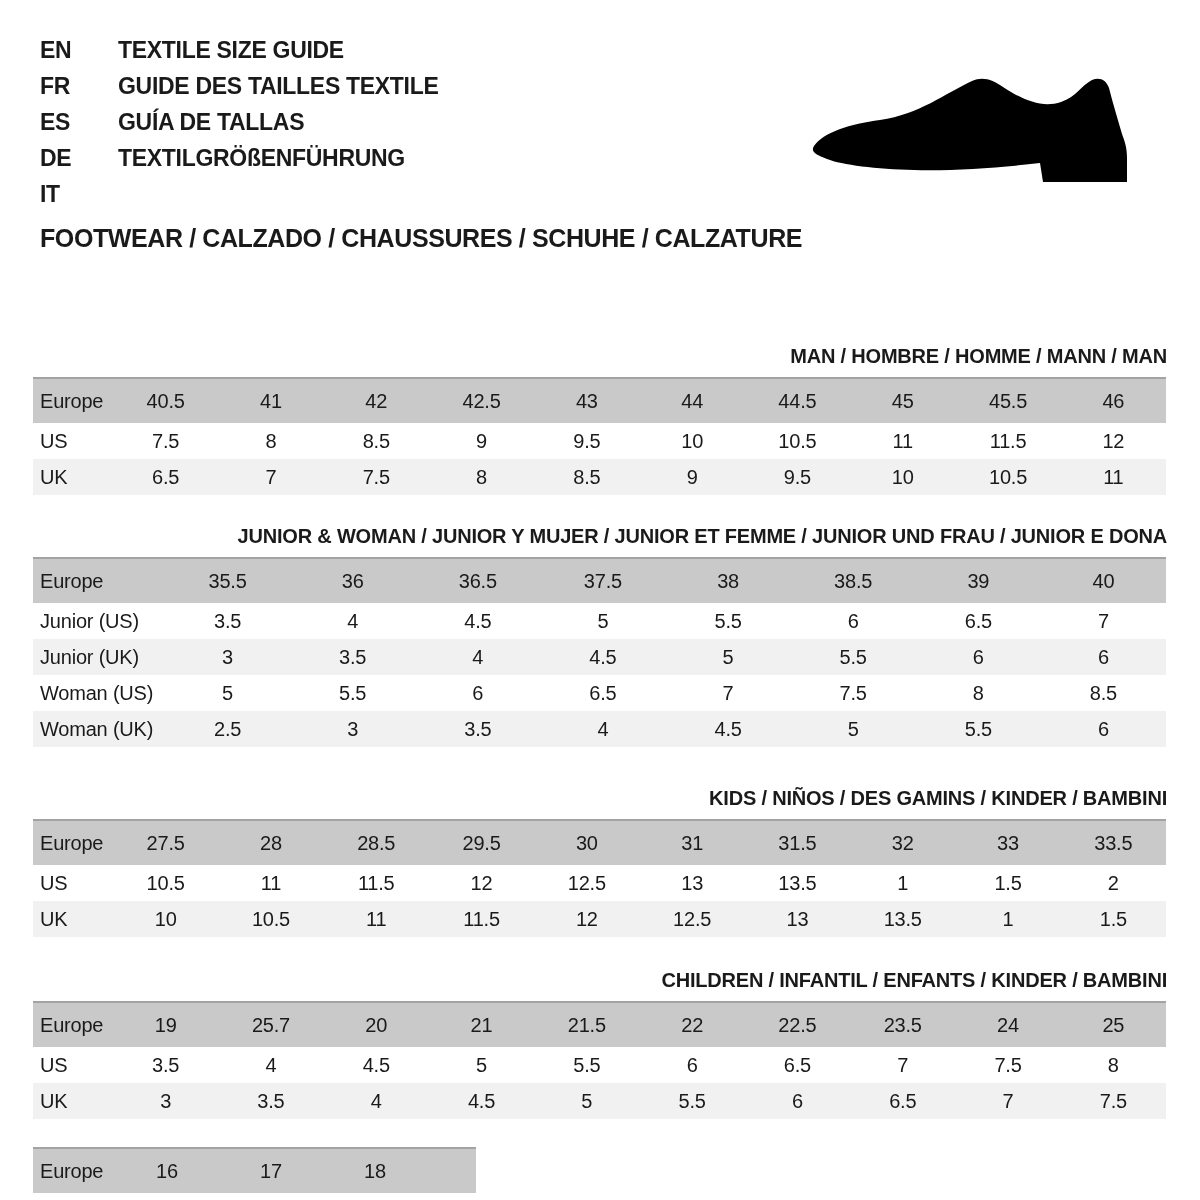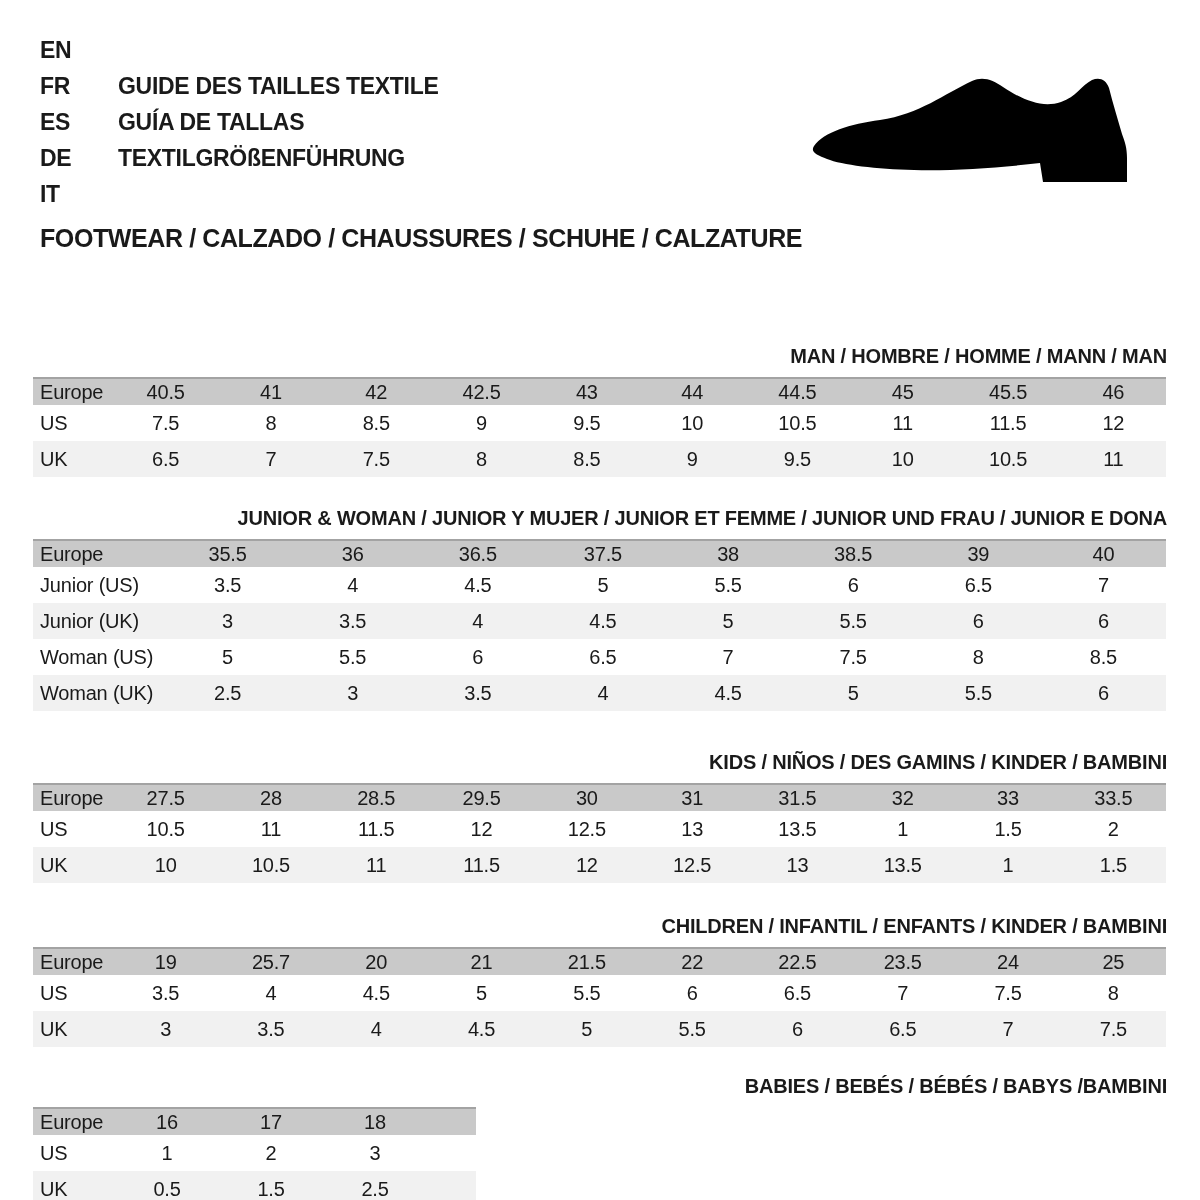--- a/index.html
+++ b/index.html
@@ -48,41 +48,42 @@
   .stable .trow {
     display: flex;
     height: 36px;
     align-items: center;
     font-size: 20px;
     letter-spacing: -0.2px;
   }
   .stable .trow.thead-row {
     background: #c9c9c9;
     border-top: 2px solid #a3a3a3;
-    height: 28px;
+    height: 46px;
   }
   .stable .trow.alt { background: #f1f1f1; }
   .stable .tlabel { flex: 0 0 80px; padding-left: 7px; }
   .table-junior .tlabel { flex: 0 0 132px; }
   .stable .tcell { flex: 1 1 0; text-align: center; }
 
   
   .table-babies { width: 443px; }
   .table-babies .tlabel { flex: 0 0 82px; }
   .table-babies .tcell { flex: 0 0 104px; }
   .table-babies .tfill { flex: 1 1 auto; }
 </style>
 </head>
 <body>
 
 <div class="page">
 
   <div class="lang-block">
     <div class="lang-row">
       <span class="lang-code">EN</span>
+      <span class="lang-title">TEXTILE SIZE GUIDE</span>
     </div>
     <div class="lang-row">
       <span class="lang-code">FR</span>
       <span class="lang-title">GUIDE DES TAILLES TEXTILE</span>
     </div>
     <div class="lang-row">
       <span class="lang-code">ES</span>
       <span class="lang-title">GUÍA DE TALLAS</span>
     </div>
     <div class="lang-row">
@@ -306,21 +307,20 @@
           <div class="tcell">5.5</div>
           <div class="tcell">6</div>
           <div class="tcell">6.5</div>
           <div class="tcell">7</div>
           <div class="tcell">7.5</div>
         </div>
       </div>
   </section>
 
   <section class="size-section" id="section-babies">
-    <h2>BABIES  / BEBÉS / BÉBÉS / BABYS /BAMBINI</h2>
     <div class="stable table-babies">
         <div class="trow thead-row">
           <div class="tlabel">Europe</div>
           <div class="tcell">16</div>
           <div class="tcell">17</div>
           <div class="tcell">18</div>
           <div class="tfill"></div>
         </div>
         <div class="trow">
           <div class="tlabel">US</div>

